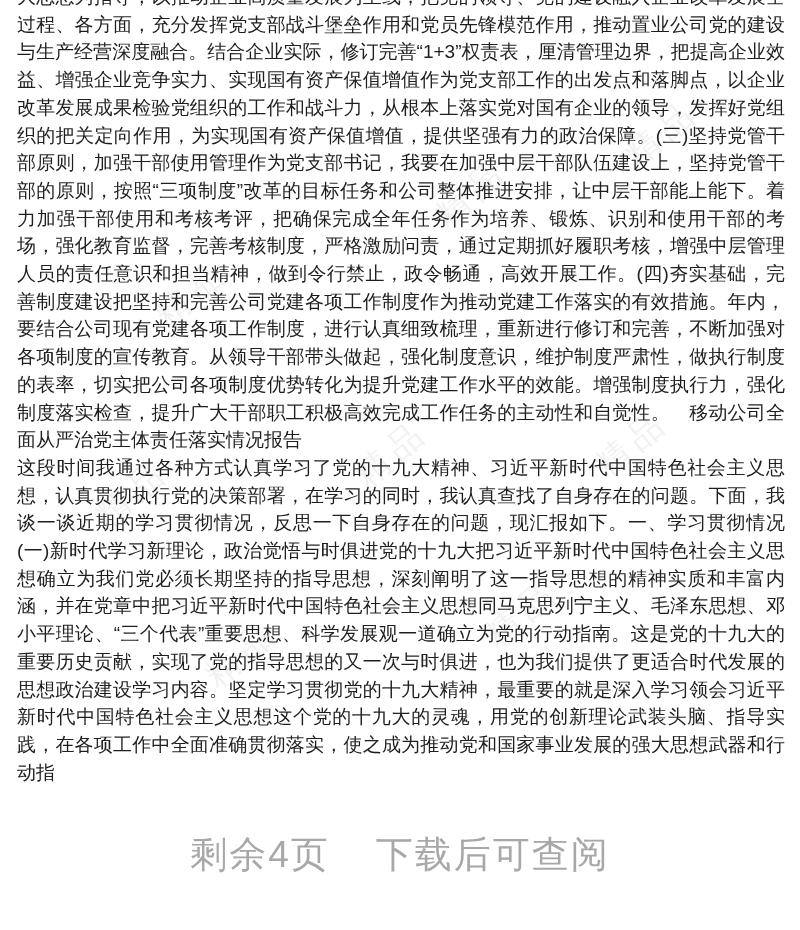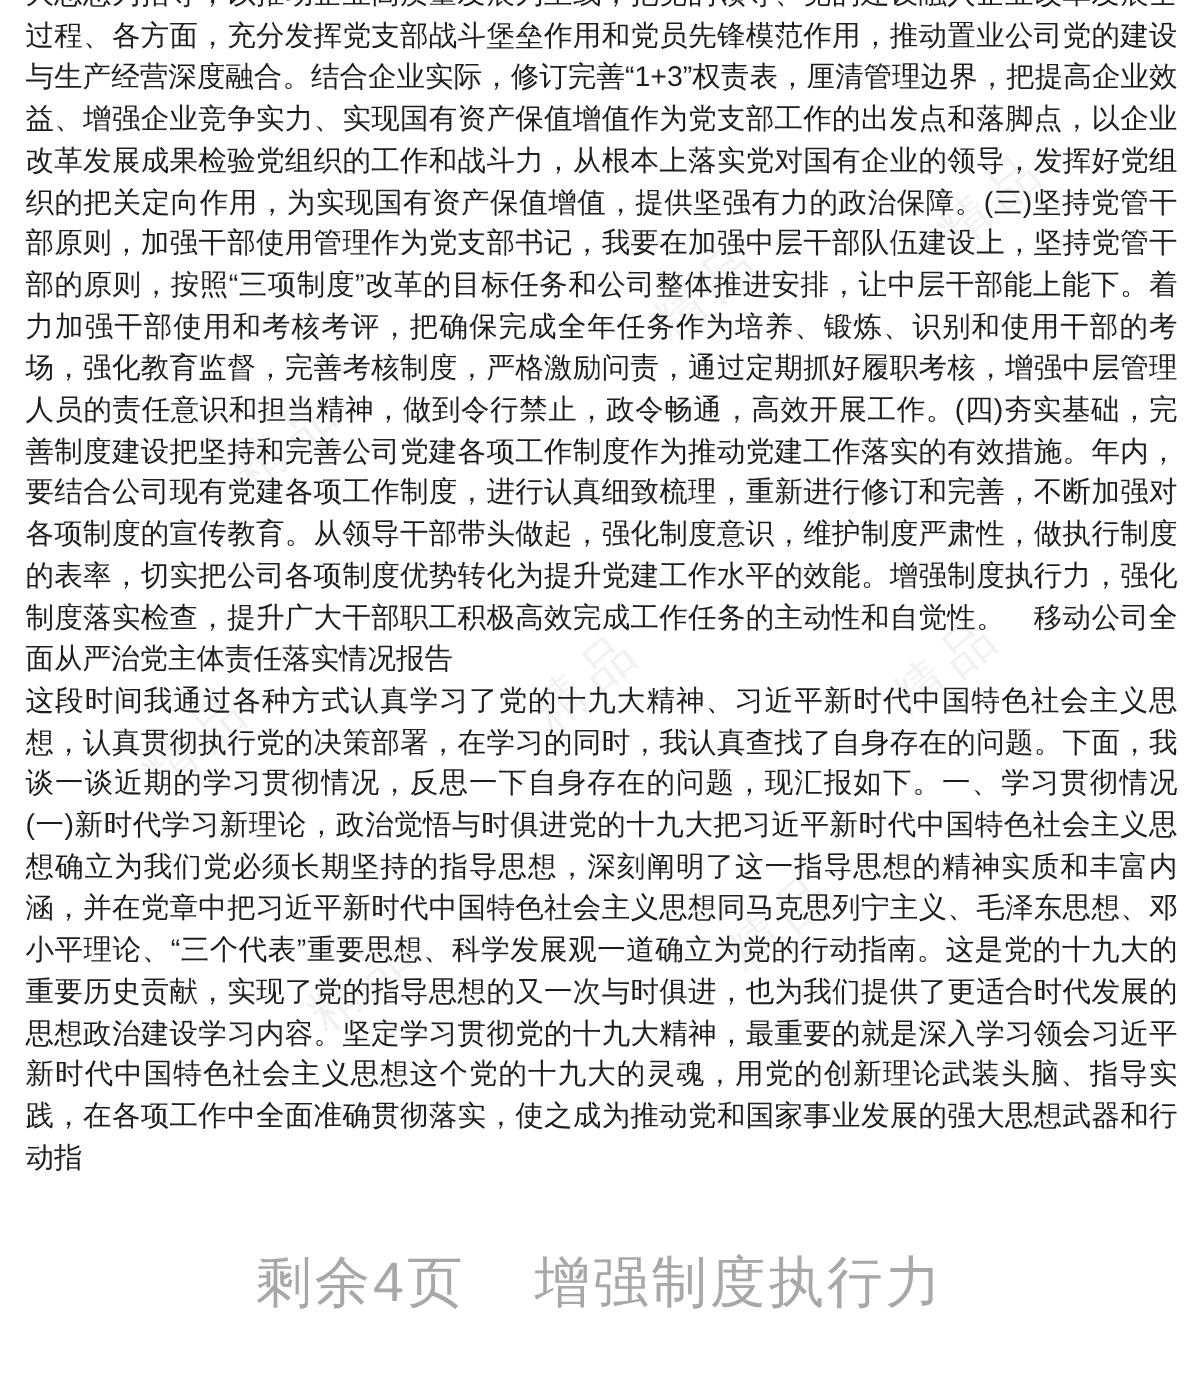--- a/index.html
+++ b/index.html
@@ -76,16 +76,16 @@
     <span style="left:480px; top:590px;">精品</span>
   </div>
 
   <div class="doc-text">
     <p>大思想为指导，以推动企业高质量发展为主线，把党的领导、党的建设融入企业改革发展全过程、各方面，充分发挥党支部战斗堡垒作用和党员先锋模范作用，推动置业公司党的建设与生产经营深度融合。结合企业实际，修订完善“1+3”权责表，厘清管理边界，把提高企业效益、增强企业竞争实力、实现国有资产保值增值作为党支部工作的出发点和落脚点，以企业改革发展成果检验党组织的工作和战斗力，从根本上落实党对国有企业的领导，发挥好党组织的把关定向作用，为实现国有资产保值增值，提供坚强有力的政治保障。(三)坚持党管干部原则，加强干部使用管理作为党支部书记，我要在加强中层干部队伍建设上，坚持党管干部的原则，按照“三项制度”改革的目标任务和公司整体推进安排，让中层干部能上能下。着力加强干部使用和考核考评，把确保完成全年任务作为培养、锻炼、识别和使用干部的考场，强化教育监督，完善考核制度，严格激励问责，通过定期抓好履职考核，增强中层管理人员的责任意识和担当精神，做到令行禁止，政令畅通，高效开展工作。(四)夯实基础，完善制度建设把坚持和完善公司党建各项工作制度作为推动党建工作落实的有效措施。年内，要结合公司现有党建各项工作制度，进行认真细致梳理，重新进行修订和完善，不断加强对各项制度的宣传教育。从领导干部带头做起，强化制度意识，维护制度严肃性，做执行制度的表率，切实把公司各项制度优势转化为提升党建工作水平的效能。增强制度执行力，强化制度落实检查，提升广大干部职工积极高效完成工作任务的主动性和自觉性。　移动公司全面从严治党主体责任落实情况报告</p>
     <p>这段时间我通过各种方式认真学习了党的十九大精神、习近平新时代中国特色社会主义思想，认真贯彻执行党的决策部署，在学习的同时，我认真查找了自身存在的问题。下面，我谈一谈近期的学习贯彻情况，反思一下自身存在的问题，现汇报如下。一、学习贯彻情况(一)新时代学习新理论，政治觉悟与时俱进党的十九大把习近平新时代中国特色社会主义思想确立为我们党必须长期坚持的指导思想，深刻阐明了这一指导思想的精神实质和丰富内涵，并在党章中把习近平新时代中国特色社会主义思想同马克思列宁主义、毛泽东思想、邓小平理论、“三个代表”重要思想、科学发展观一道确立为党的行动指南。这是党的十九大的重要历史贡献，实现了党的指导思想的又一次与时俱进，也为我们提供了更适合时代发展的思想政治建设学习内容。坚定学习贯彻党的十九大精神，最重要的就是深入学习领会习近平新时代中国特色社会主义思想这个党的十九大的灵魂，用党的创新理论武装头脑、指导实践，在各项工作中全面准确贯彻落实，使之成为推动党和国家事业发展的强大思想武器和行动指</p>
   </div>
 
   <div class="footer-notice">
     <span>剩余4页</span>
-    <span>增强制度执行力</span>
+    <span>下载后可查阅</span>
   </div>
 
 </div>
 
 </body></html>

